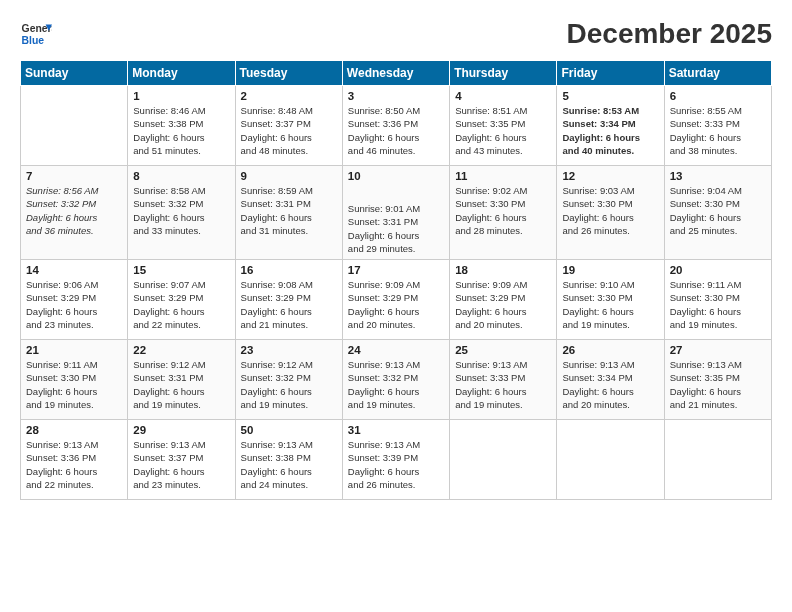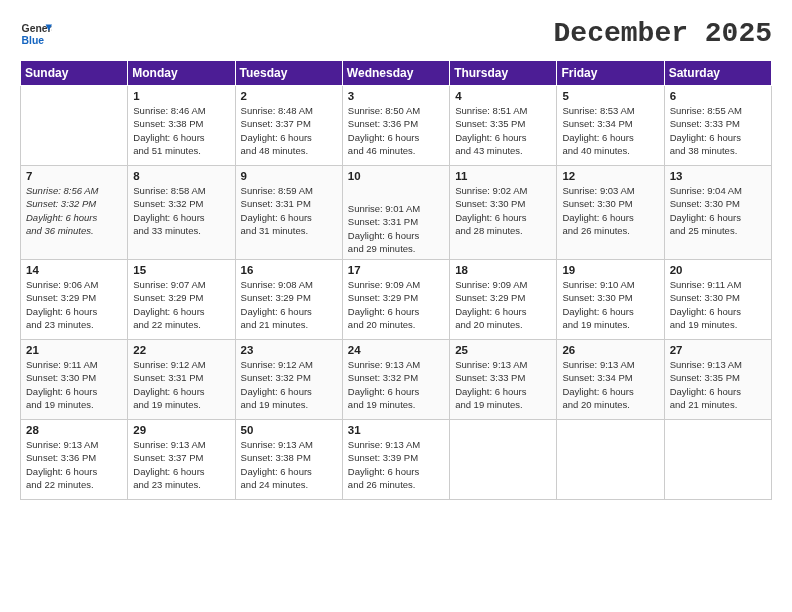--- a/index.html
+++ b/index.html
@@ -26,38 +26,37 @@
       display: flex;
       align-items: center;
       gap: 4px;
     }
     .logo-icon {
       width: 32px;
       height: 32px;
     }
     .title-block {
       text-align: right;
-      font-family: Liberation Mono, monospace;
     }
     .month-title {
       font-size: 28px;
       font-weight: bold;
       color: #333;
     }
     .location {
       font-size: 14px;
       color: #555;
     }
     .calendar {
       width: 100%;
       border-collapse: collapse;
       font-size: 10.5px;
     }
     .calendar thead tr th {
-      background-color: #4c1d95;
+      background-color: #0369a1;
       color: #fff;
       padding: 5px 4px;
       text-align: left;
       font-size: 12px;
       font-weight: bold;
       border: 1px solid #fff;
     }
     .calendar tbody tr td {
       border: 1px solid #ccc;
       padding: 4px 5px;
@@ -143,21 +142,21 @@
           </td>
           <td>
             <span class="day-number">4</span>
             <div class="day-info" style="white-space: pre-line;">Sunrise: 8:51 AM
 Sunset: 3:35 PM
 Daylight: 6 hours
 and 43 minutes.</div>
           </td>
           <td>
             <span class="day-number">5</span>
-            <div class="day-info" style="white-space: pre-line;">Sunrise: 8:53 AM
+            <div class="day-info" style="white-space: pre-line; font-weight: bold;">Sunrise: 8:53 AM
 Sunset: 3:34 PM
 Daylight: 6 hours
 and 40 minutes.</div>
           </td>
           <td>
             <span class="day-number">6</span>
             <div class="day-info" style="white-space: pre-line;">Sunrise: 8:55 AM
 Sunset: 3:33 PM
 Daylight: 6 hours
 and 38 minutes.</div>

